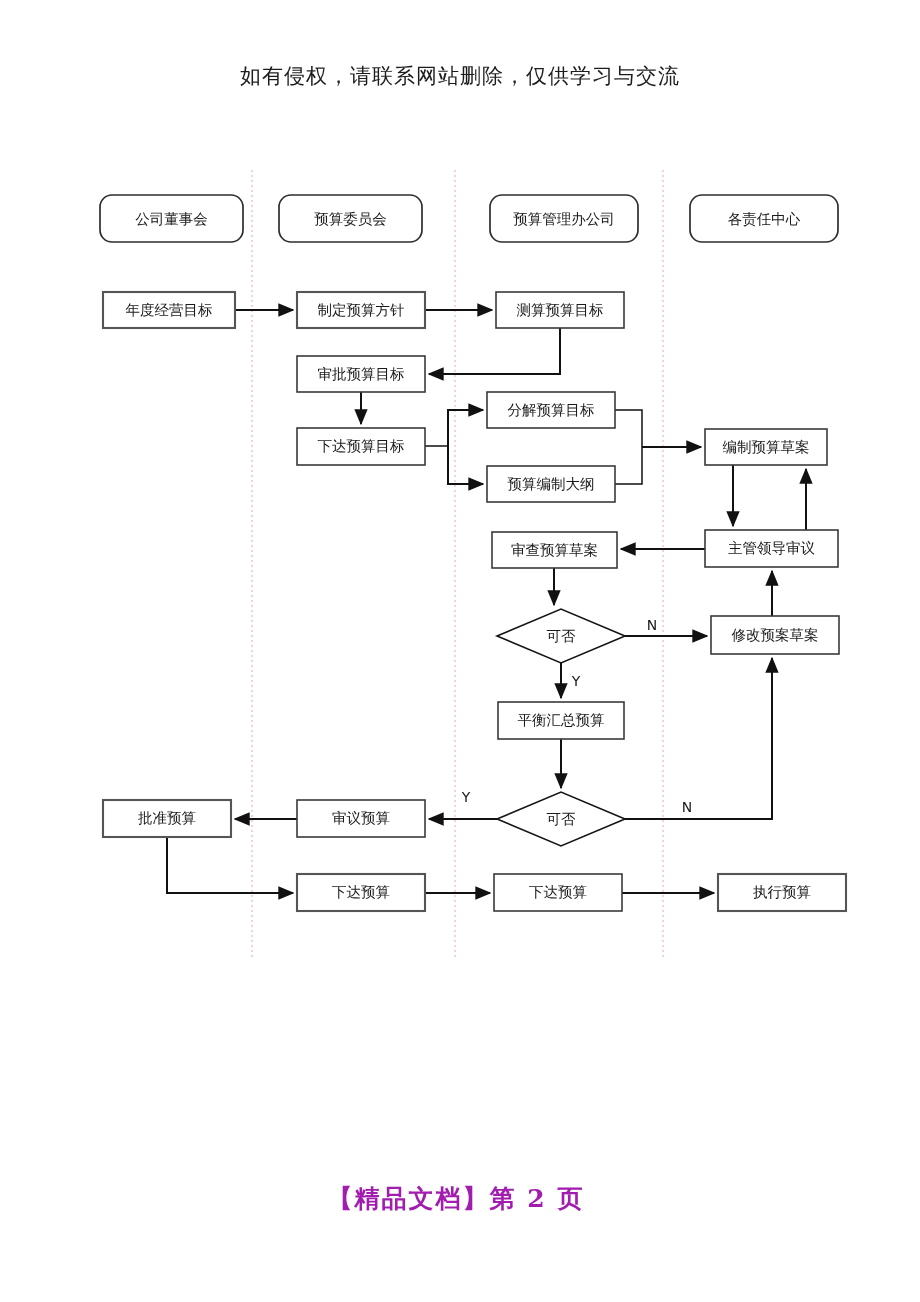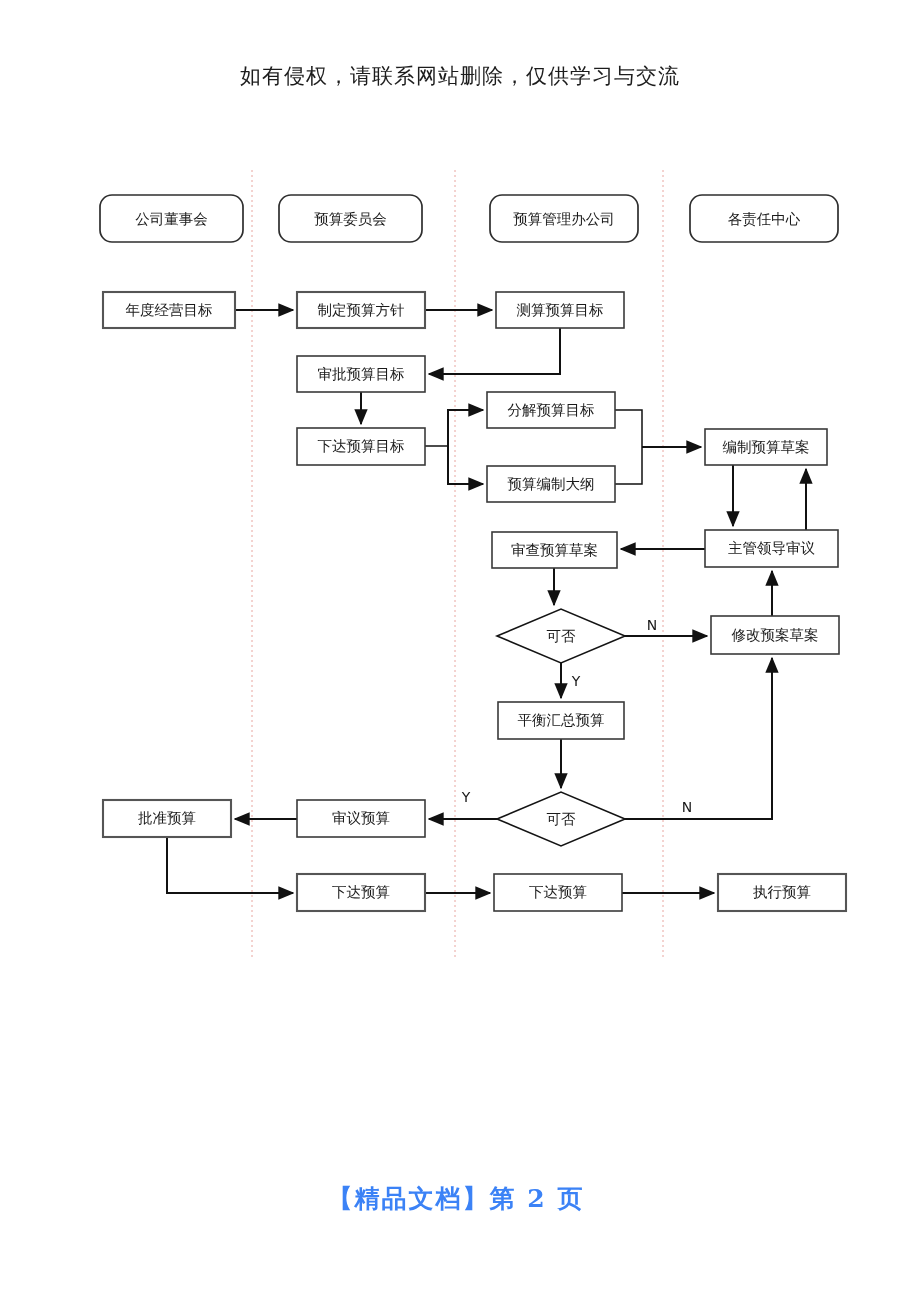--- a/index.html
+++ b/index.html
@@ -43,21 +43,21 @@
   .footer {
     position: absolute;
     top: 1182px;
     left: 0;
     width: 912px;
     text-align: center;
     font-family: "DejaVu Serif", "Liberation Serif", serif;
     font-size: 25px;
     font-weight: bold;
     letter-spacing: 2px;
-    color: #3b82f6;
+    color: #a21caf;
   }
   .diagram {
     position: absolute;
     top: 0;
     left: 0;
   }
   svg text {
     font-family: "DejaVu Serif", "Liberation Serif", serif;
     fill: #1a1a1a;
   }

